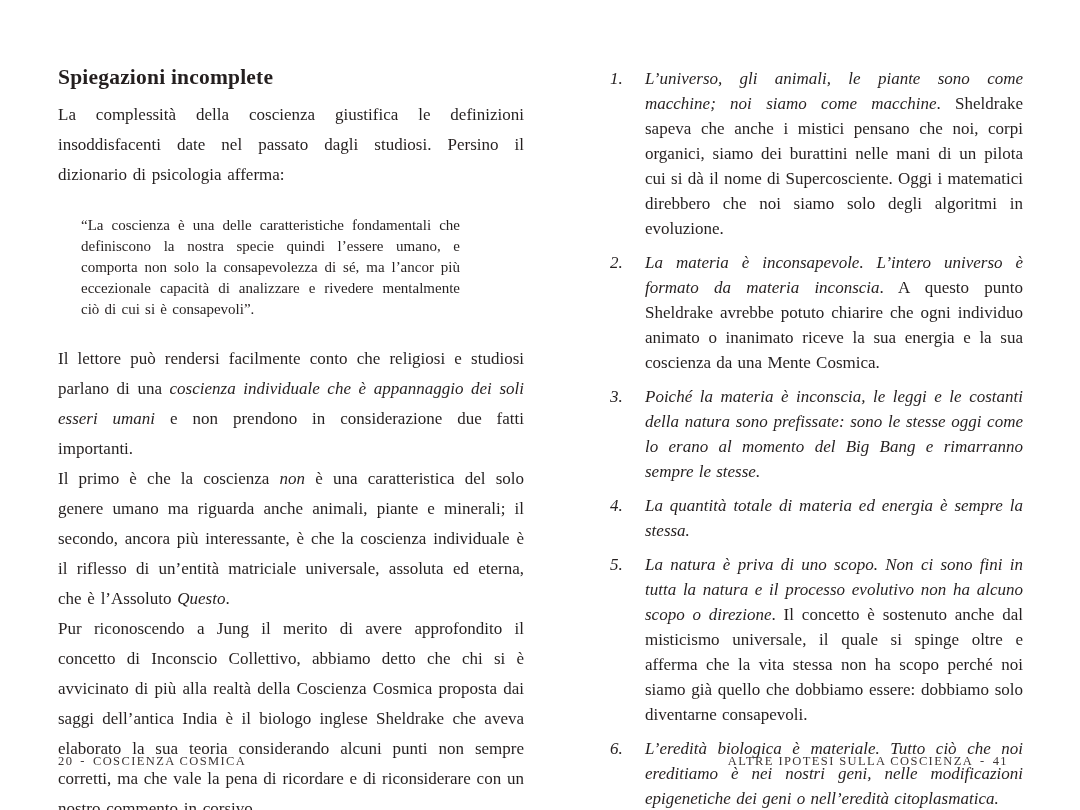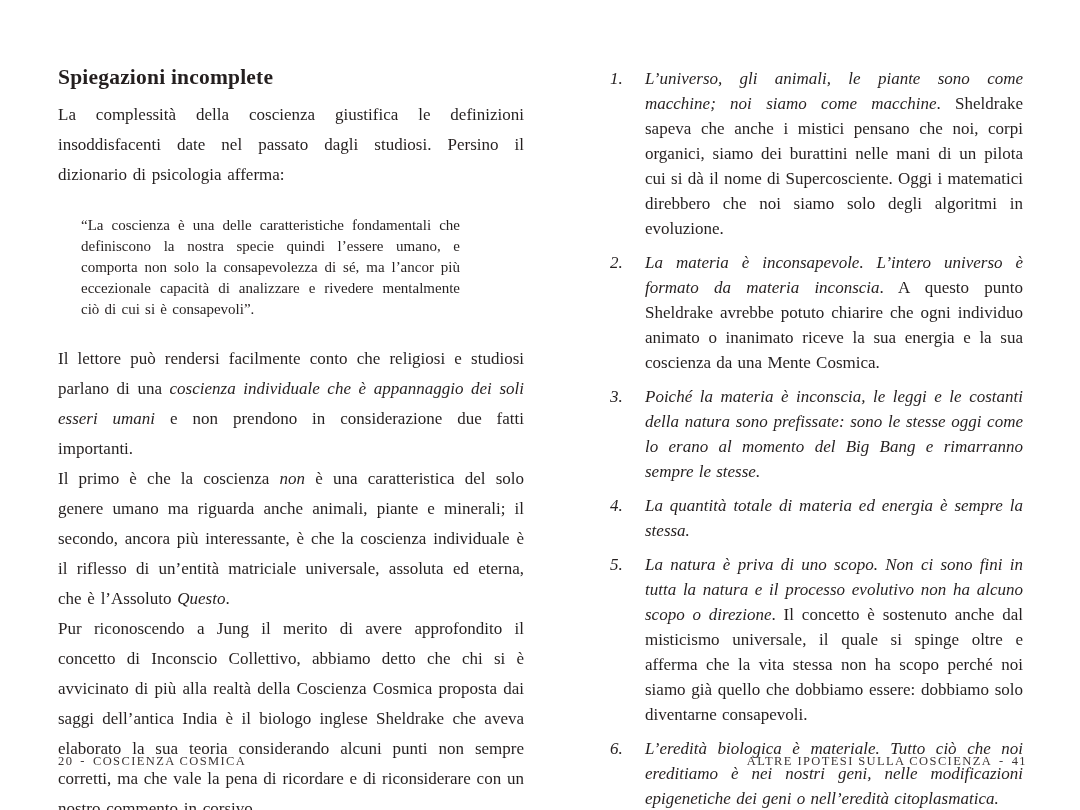--- a/index.html
+++ b/index.html
@@ -80,21 +80,21 @@
   }
   .footer {
     position: absolute;
     top: 754px;
     font-size: 12.5px;
     letter-spacing: 1.4px;
     color: #3a3333;
     white-space: nowrap;
   }
   .footer-left { left: 58px; }
-  .footer-right { right: 53px; }
+  .footer-right { right: 72px; }
   .footer .sep { margin: 0 7px; }
   i { font-style: italic; }
 </style>
 </head>
 <body>
 
 <div class="spread">
 
   <section class="page-col page-left">
     <h2 class="heading">Spiegazioni incomplete</h2>

